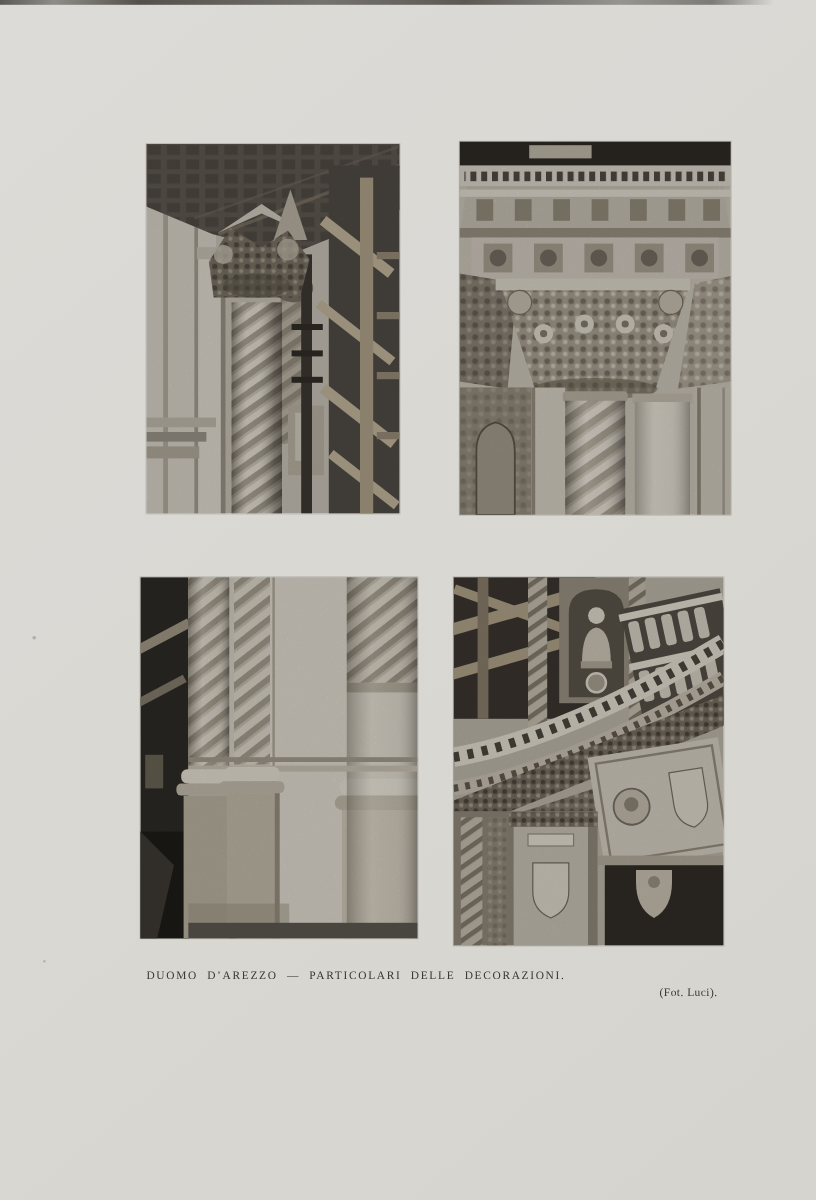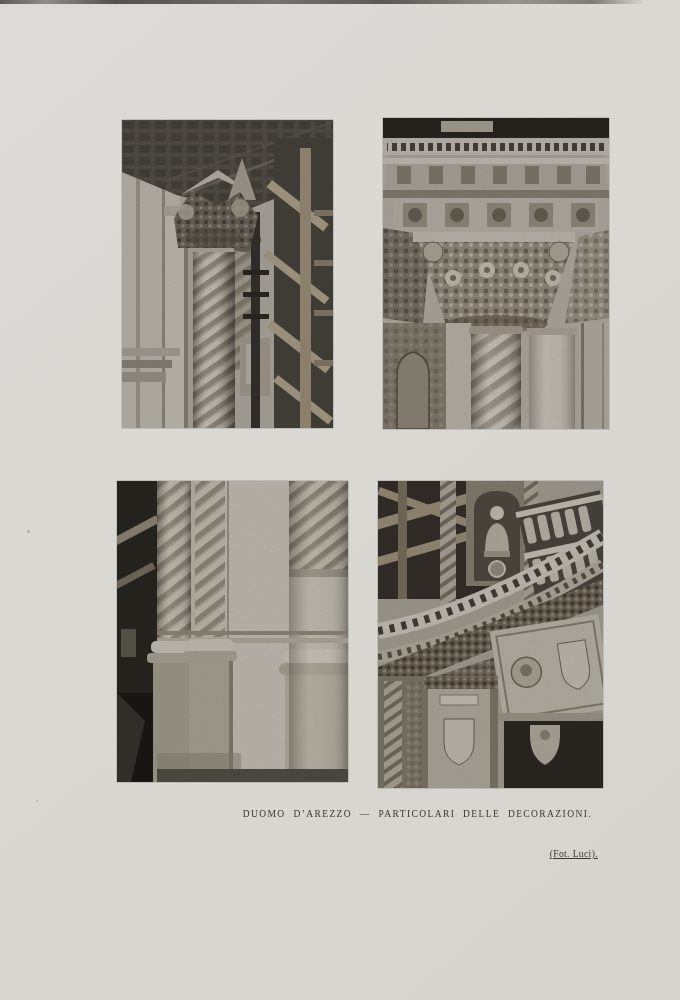--- a/index.html
+++ b/index.html
@@ -9,23 +9,23 @@
   .scan-edge{position:absolute;top:0;left:0;width:645px;height:4px;
          background:linear-gradient(to right,rgba(50,46,41,.75) 0%,rgba(50,46,41,.45) 7%,
          rgba(50,46,41,.8) 18%,rgba(50,46,41,.6) 42%,rgba(50,46,41,.75) 60%,
          rgba(50,46,41,.4) 80%,rgba(50,46,41,.55) 92%,rgba(50,46,41,0) 100%);}
   .photo{position:absolute;margin:0;box-shadow:0 0 0 .6px rgba(96,90,81,.35);}
   .photo svg{display:block;width:100%;height:100%;}
   .p1{left:122px;top:120px;width:211px;height:308px;}
   .p2{left:383px;top:118px;width:226px;height:311px;}
   .p3{left:117px;top:481px;width:231px;height:301px;}
   .p4{left:378px;top:481px;width:225px;height:307px;}
-  .caption{position:absolute;left:122px;top:809px;width:470px;text-align:right;
+  .caption{position:absolute;left:122px;top:809px;width:470px;text-align:left;
          font-size:9.5px;letter-spacing:1.4px;word-spacing:4px;color:#3b372f;white-space:nowrap;}
-  .credit{position:absolute;top:849px;right:82px;font-size:9.5px;letter-spacing:.4px;color:#3b372f;text-decoration:underline;}
+  .credit{position:absolute;top:823px;right:82px;font-size:9.5px;letter-spacing:.4px;color:#3b372f;}
   .speck{position:absolute;border-radius:50%;background:#8f8a80;}
   .sp1{left:27px;top:530px;width:3px;height:3px;opacity:.55;}
   .sp2{left:36px;top:800px;width:2px;height:2px;opacity:.5;}
 </style>
 </head>
 <body>
 
 <div class="sheet">
   <div class="scan-edge"></div>
   <div class="speck sp1"></div>

